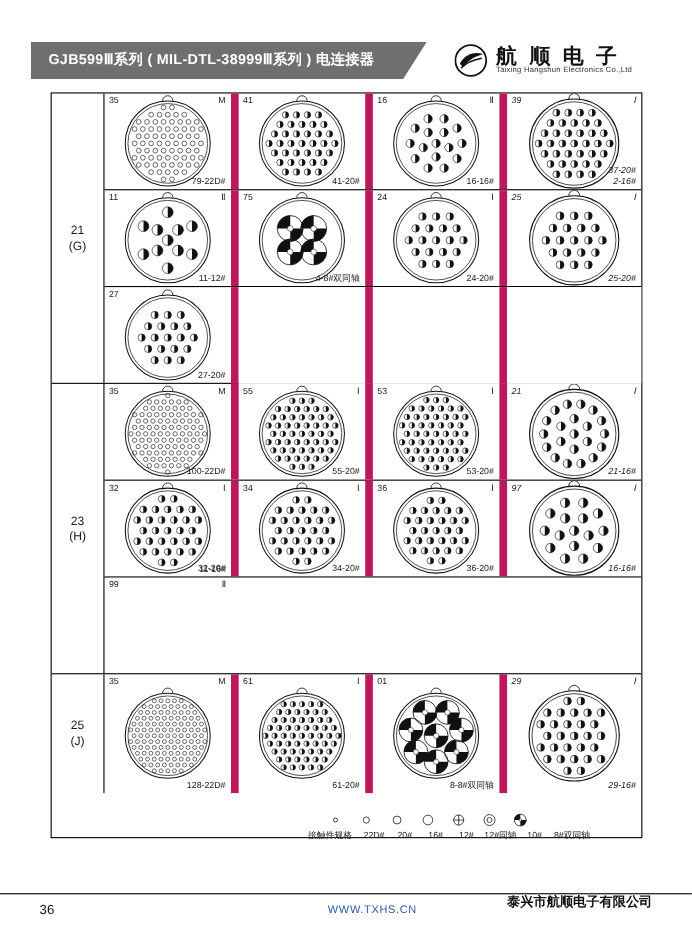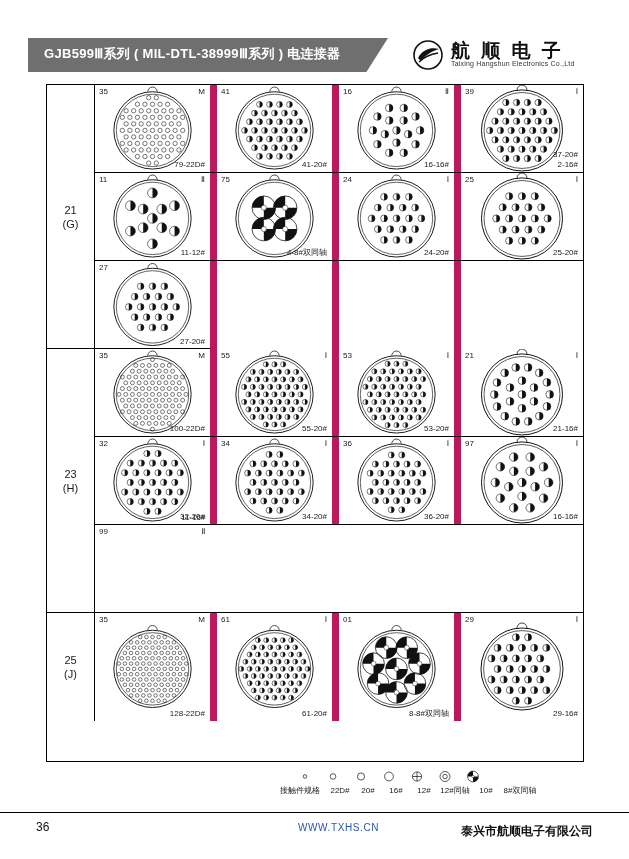--- a/index.html
+++ b/index.html
@@ -71,39 +71,39 @@
     box-sizing:border-box;
   }
   .cellrow:last-child{border-bottom:none;}
   .cell{
     width:122.5px;
     border-right:7px solid #be185d;
     box-sizing:border-box;
     position:relative;
     padding:0;
   }
-  .cell:last-child{border-right:none;}
+  .cell:last-child{border-right:none;font-style:italic;}
   .cell.empty{background:#fff;}
   .c-tl{
     position:absolute;left:4px;top:2px;font-size:8px;
   }
   .c-tr{
     position:absolute;right:5px;top:2px;font-size:8px;
   }
   .c-br{
     position:absolute;right:5px;bottom:2px;font-size:8px;text-align:right;
     line-height:10px;white-space:pre-line;
   }
   .c-svg{
     position:absolute;left:0;top:0;width:100%;height:100%;
   }
 
   
   .legend{
-    position:absolute;left:280px;top:770px;width:310px;height:30px;
+    position:absolute;left:280px;top:739px;width:310px;height:30px;
     font-size:8px;
   }
   .legend-symbols{
     position:absolute;left:18px;top:0;display:flex;align-items:center;gap:14px;height:13px;
   }
   .legend-labels{
     position:absolute;left:0;top:14px;display:flex;align-items:center;height:12px;
   }
   .legend-title{font-size:8px;margin-right:6px;}
   .lg-item{font-size:8px;width:28px;text-align:center;}
@@ -117,21 +117,21 @@
   .footer{
     position:absolute;left:0;top:812px;width:629px;height:47px;
   }
   .pagenum{
     position:absolute;left:36px;top:8px;font-size:12px;color:#111;
   }
   .site{
     position:absolute;left:298px;top:10px;font-size:10px;color:#2b57b0;letter-spacing:0.6px;
   }
   .company{
-    position:absolute;right:36px;top:11px;font-size:12px;color:#111;font-weight:bold;
+    position:absolute;right:36px;top:0;font-size:12px;color:#111;font-weight:bold;
   }
 </style>
 </head>
 <body>
 
 <div class="page">
 
   <div class="header">
     <div class="header-bar"></div>
     <div class="header-title">GJB599Ⅲ系列 ( MIL-DTL-38999Ⅲ系列 ) 电连接器</div>

